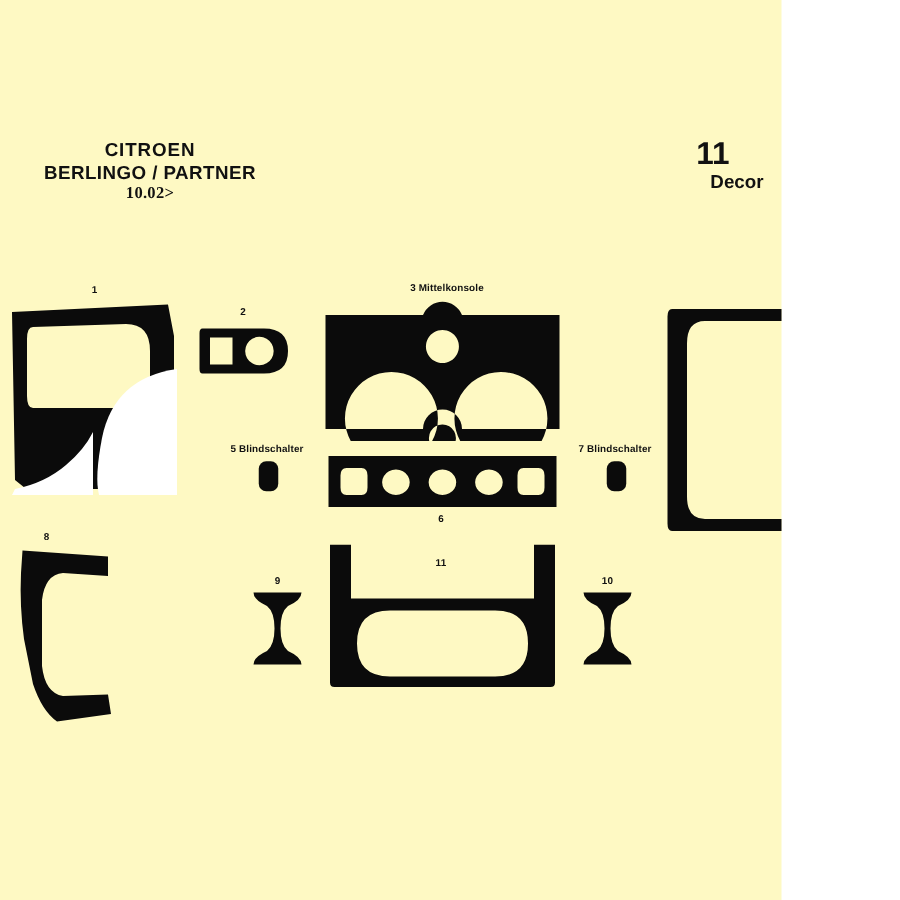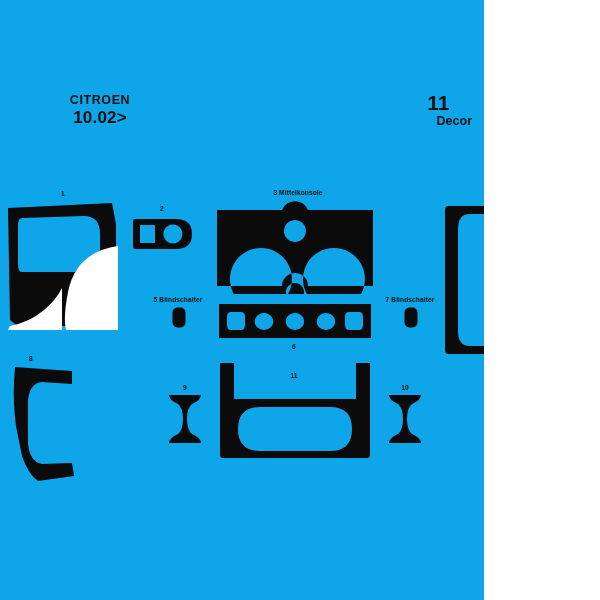--- a/index.html
+++ b/index.html
@@ -6,23 +6,23 @@
   html, body {
     margin: 0;
     padding: 0;
     background: #ffffff;
   }
   body {
     font-family: "Liberation Sans", sans-serif;
   }
   #stage {
     position: relative;
-    width: 484px;
+    width: 521px;
     height: 600px;
-    background: #0ea5e9;
+    background: #fef9c3;
     overflow: hidden;
   }
   .brand-block {
     position: absolute;
     left: 0px;
     top: 93px;
     width: 200px;
     text-align: center;
     line-height: 1.18;
     color: #111111;
@@ -31,23 +31,24 @@
     font-size: 12.5px;
     font-weight: bold;
     letter-spacing: 0.6px;
   }
   .brand-line2 {
     font-size: 12.5px;
     font-weight: bold;
     letter-spacing: 0.3px;
   }
   .brand-line3 {
-    font-size: 17px;
+    font-size: 11px;
     font-weight: bold;
     letter-spacing: 0.2px;
+    font-family: Liberation Serif, serif;
   }
   .decor-block {
     position: absolute;
     right: 12px;
     top: 92px;
     text-align: center;
     color: #111111;
   }
   .decor-count {
     font-size: 21px;
@@ -76,20 +77,21 @@
   }
   .ink { fill: #0b0b0b; }
 </style>
 </head>
 <body>
 
 <div id="stage">
 
   <div class="brand-block">
     <div class="brand-line1">CITROEN</div>
+    <div class="brand-line2">BERLINGO / PARTNER</div>
     <div class="brand-line3">10.02&gt;</div>
   </div>
 
   <div class="decor-block">
     <div class="decor-count">11</div>
     <div class="decor-word">Decor</div>
   </div>
 
   <svg class="svg-part" style="left:6px; top:200px;" width="112" height="130" viewBox="0 0 112 130">
     <path class="ink" fill-rule="evenodd" d="

